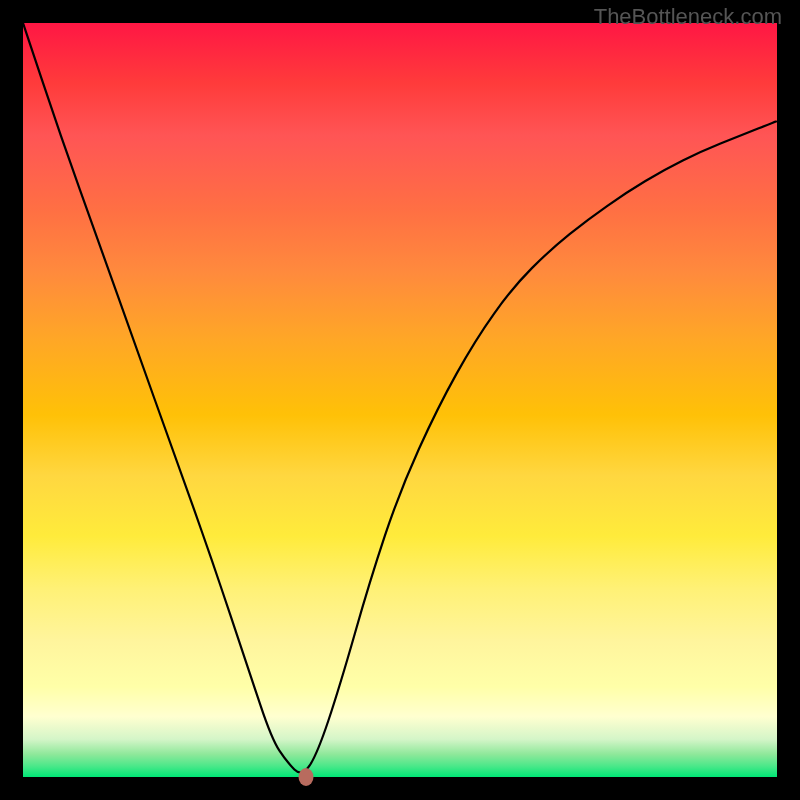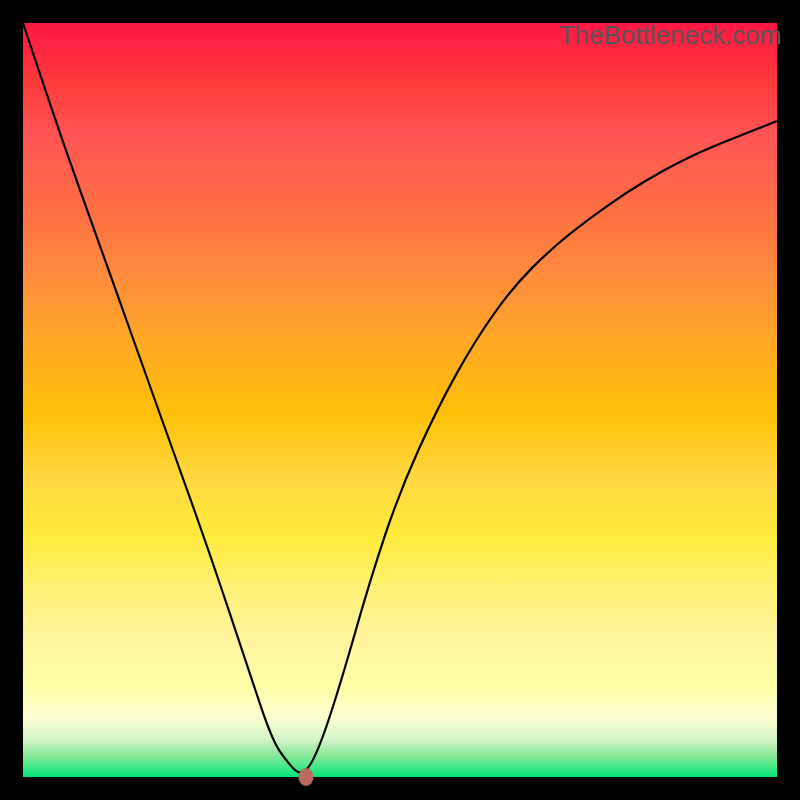--- a/index.html
+++ b/index.html
@@ -9,24 +9,23 @@
     background: #000;
     position: relative;
     font-family: Arial, sans-serif;
     overflow: hidden;
   }
   .watermark {
     position: absolute;
     top: 4px;
     right: 18px;
     color: #555;
-    font-size: 26px;
+    font-size: 22px;
     font-weight: 500;
     z-index: 10;
-    margin-top: 16px;
   }
   .plot-area {
     position: absolute;
     left: 23px;
     top: 23px;
     width: 754px;
     height: 754px;
     background: linear-gradient(to bottom,
       #ff1744 0%,
       #ff3b3b 8%,

